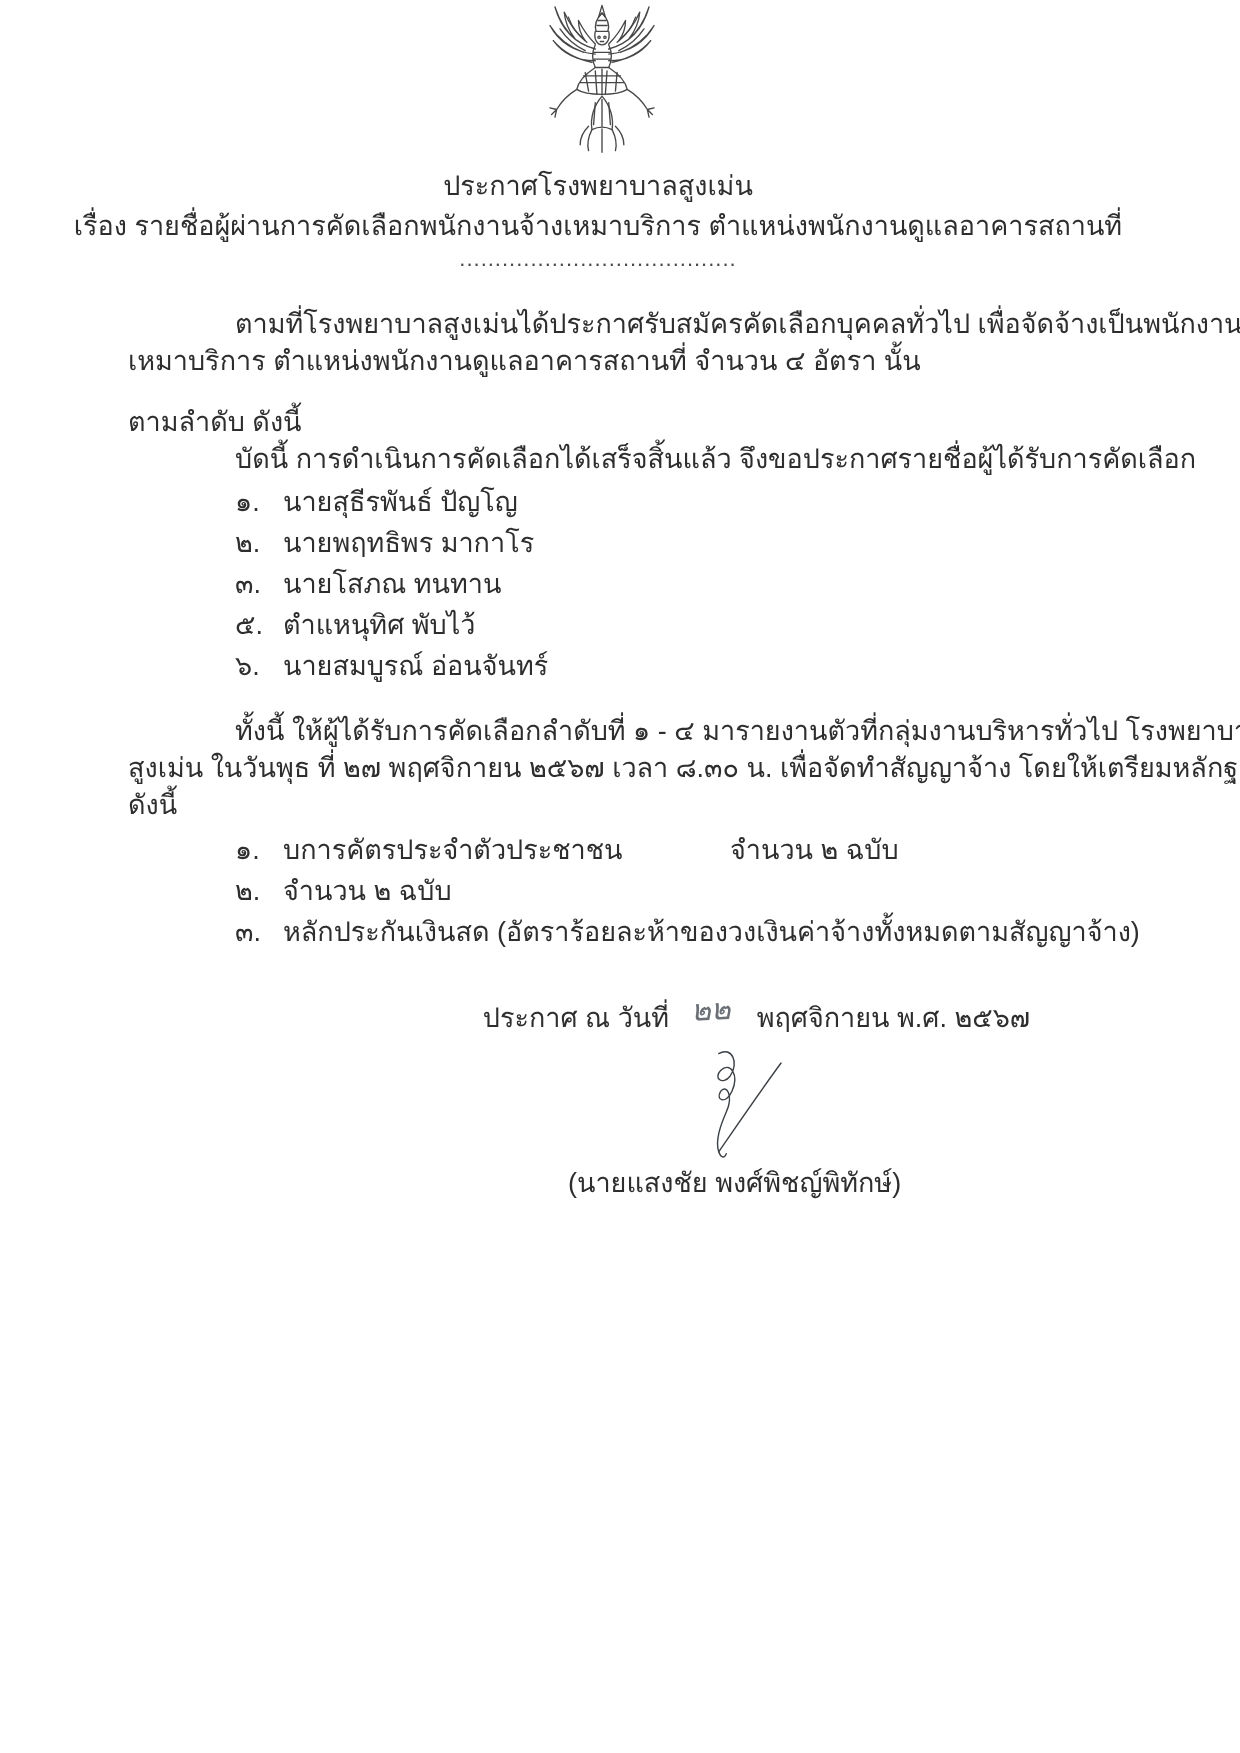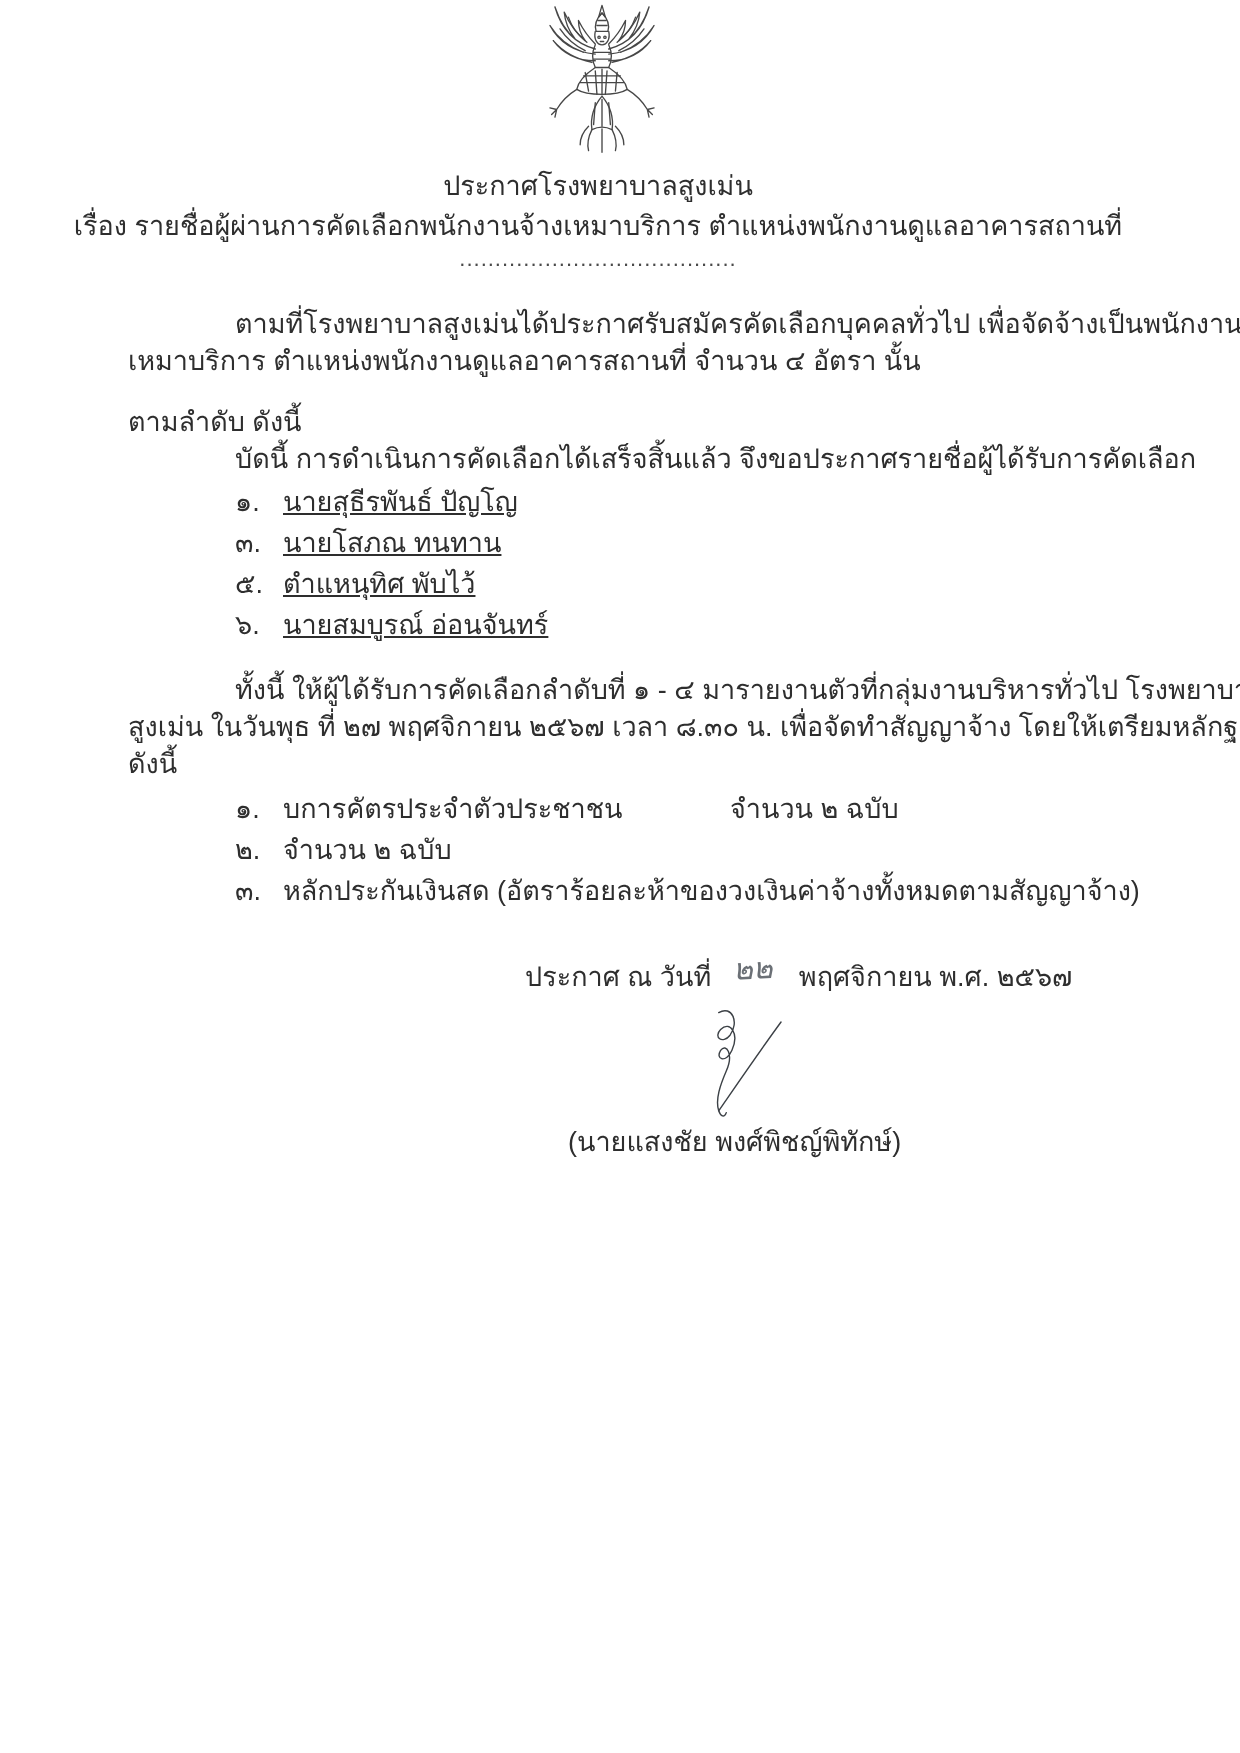--- a/index.html
+++ b/index.html
@@ -51,37 +51,38 @@
     width: 860px;
   }
   .line {
     line-height: 37px;
     white-space: nowrap;
   }
   .indent { padding-left: 107px; }
   .para1 { margin-top: 34px; }
   .para2 { margin-top: 24px; }
   .name-list { margin-top: 4px; padding-left: 107px; }
-  .name-row { line-height: 41px; white-space: nowrap; text-decoration: underline; }
+  .name-row { line-height: 41px; white-space: nowrap; }
   .name-row .num { display: inline-block; width: 48px; }
   .para3 { margin-top: 26px; }
   .doc-list { margin-top: 6px; padding-left: 107px; }
   .doc-row {
     display: grid;
     grid-template-columns: 48px 447px auto;
     line-height: 41px;
     white-space: nowrap;
   }
   .date-line {
     margin-top: 44px;
     margin-left: 397px;
     line-height: 40px;
     white-space: nowrap;
     display: flex;
     align-items: baseline;
+    justify-content: center;
   }
   .hand-day {
     display: inline-block;
     color: #6b7076;
     font-size: 30px;
     margin: 0 26px 0 22px;
     transform: translateY(-7px) rotate(-3deg);
     font-style: italic;
   }
   .signature-wrap {
@@ -146,20 +147,23 @@
     <div class="para2">
       <div class="line">ตามลำดับ  ดังนี้</div>
       <div class="line indent">บัดนี้  การดำเนินการคัดเลือกได้เสร็จสิ้นแล้ว  จึงขอประกาศรายชื่อผู้ได้รับการคัดเลือก</div>
     </div>
 
     <div class="name-list">
       <div class="name-row">
         <span class="num">๑.</span><span>นายสุธีรพันธ์  ปัญโญ</span>
       </div>
       <div class="name-row">
+        <span class="num">๒.</span><span>นายพฤทธิพร  มากาโร</span>
+      </div>
+      <div class="name-row">
         <span class="num">๓.</span><span>นายโสภณ  ทนทาน</span>
       </div>
       <div class="name-row">
         <span class="num">๕.</span><span>ตำแหนุทิศ  พับไว้</span>
       </div>
       <div class="name-row">
         <span class="num">๖.</span><span>นายสมบูรณ์  อ่อนจันทร์</span>
       </div>
     </div>
 

